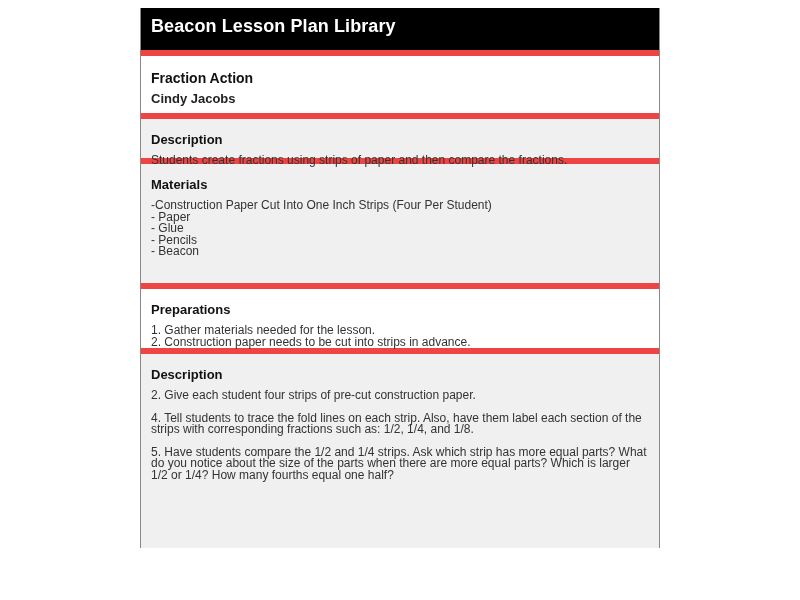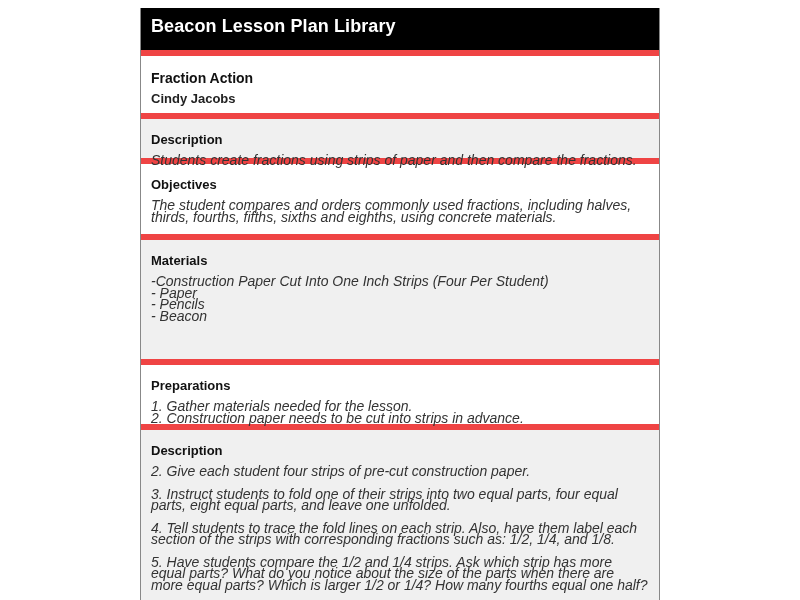--- a/index.html
+++ b/index.html
@@ -39,25 +39,24 @@
     .section.white { background: #ffffff; }
     .section.gray { background: #f0f0f0; }
     .section h2 {
       margin: 0;
       font-size: 13px;
       font-weight: bold;
       color: #111111;
       line-height: 18px;
     }
     .section .body {
-      font-size: 14px;
+      font-size: 12px;
       line-height: 11.5px;
       color: #333333;
       margin-top: 6px;
-      font-style: italic;
     }
     .title-section h1 {
       margin: 0;
       font-size: 14px;
       font-weight: bold;
       color: #111111;
       line-height: 20px;
     }
     .author {
       font-size: 13px;
@@ -82,46 +81,42 @@
   <div class="section white title-section" style="height:63px;">
     <h1>Fraction Action</h1>
     <div class="author">Cindy Jacobs</div>
   </div>
 
   <div class="section gray" style="height:45px;">
     <h2>Description</h2>
     <div class="body">Students create fractions using strips of paper and then compare the fractions.</div>
   </div>
 
-  <div class="section white" style="height:76px;">
-    <h2>Objectives</h2>
-    <div class="body">The student compares and orders commonly used fractions, including halves, thirds, fourths, fifths, sixths and eighths, using concrete materials.</div>
-  </div>
 
   <div class="section gray" style="height:125px;">
     <h2>Materials</h2>
     <div class="body lines">
       <div>-Construction Paper Cut Into One Inch Strips (Four Per Student)</div>
       <div>- Paper</div>
+      <div>- Glue</div>
       <div>- Pencils</div>
       <div>- Beacon</div>
     </div>
   </div>
 
   <div class="section white" style="height:65px;">
     <h2>Preparations</h2>
     <div class="body lines">
       <div>1. Gather materials needed for the lesson.</div>
       <div>2. Construction paper needs to be cut into strips in advance.</div>
     </div>
   </div>
 
   <div class="section gray" style="height:200px;">
     <h2>Description</h2>
     <div class="body proc">
       <p>2. Give each student four strips of pre-cut construction paper.</p>
-      <p>3. Instruct students to fold one of their strips into two equal parts, four equal parts, eight equal parts, and leave one unfolded.</p>
       <p>4. Tell students to trace the fold lines on each strip. Also, have them label each section of the strips with corresponding fractions such as: 1/2, 1/4, and 1/8.</p>
       <p>5. Have students compare the 1/2 and 1/4 strips. Ask which strip has more equal parts? What do you notice about the size of the parts when there are more equal parts? Which is larger 1/2 or 1/4? How many fourths equal one half?</p>
     </div>
   </div>
 
 </div>
 
 </body></html>

